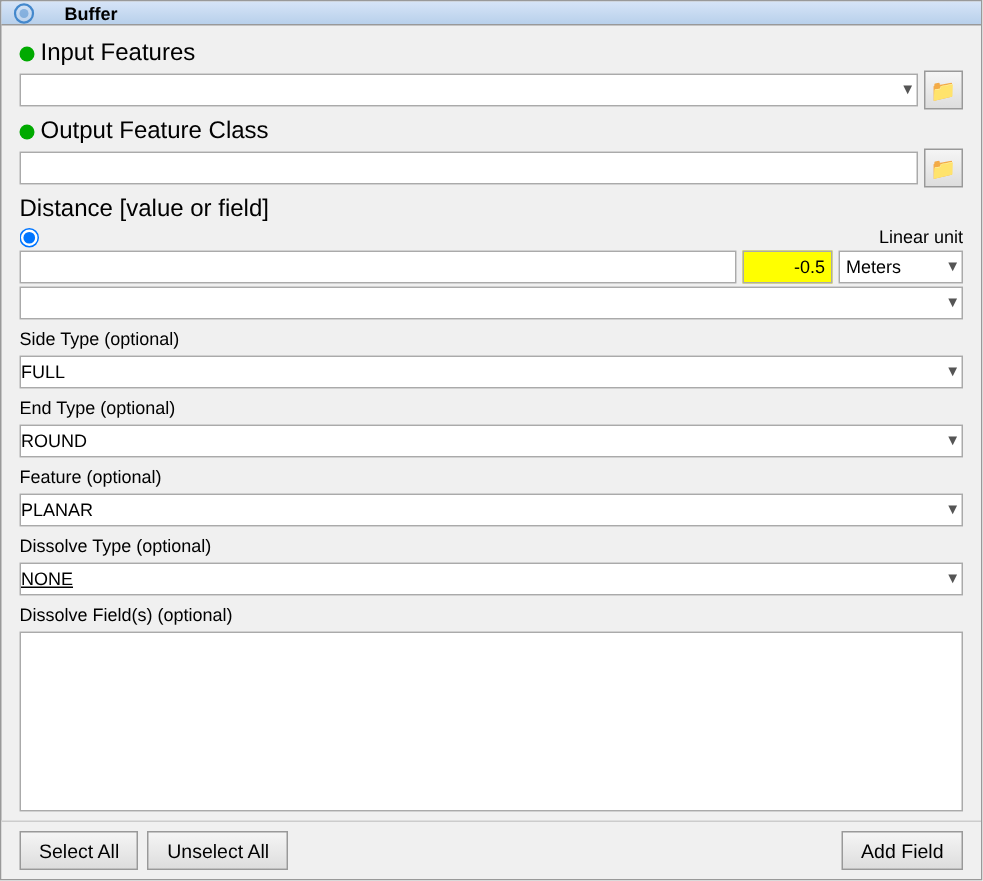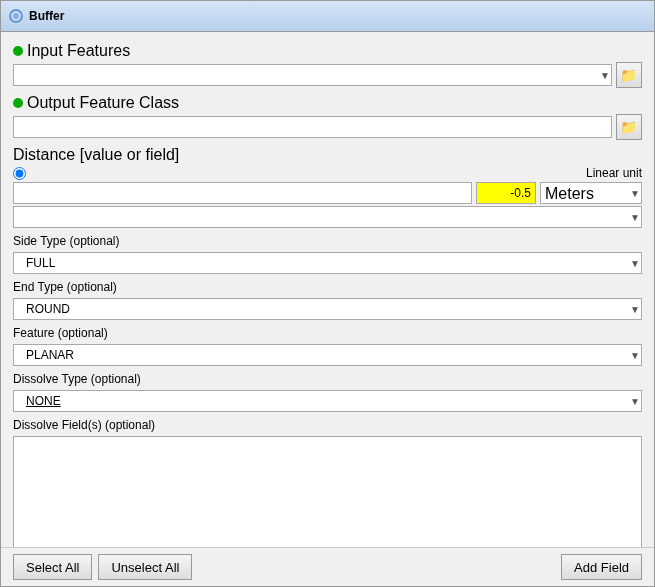--- a/index.html
+++ b/index.html
@@ -21,22 +21,22 @@
     }
     .title-bar {
       background: linear-gradient(to bottom, #d6e4f7, #b8d0eb);
       padding: 4px 8px;
       font-size: 12px;
       font-weight: bold;
       color: #000;
       border-bottom: 1px solid #999;
       display: flex;
       align-items: center;
-      gap: 6px;
-      height: 31px;
+      gap: 20px;
+      height: 16px;
     }
     .title-icon {
       width: 14px;
       height: 14px;
     }
     .content {
       flex: 1;
       padding: 10px 12px;
       display: flex;
       flex-direction: column;
@@ -81,21 +81,21 @@
       flex: 1;
       position: relative;
       display: flex;
       align-items: center;
     }
     .select-wrapper select {
       width: 100%;
       height: 22px;
       border: 1px solid #aaa;
       background: #fff;
-      padding: 2px 20px 2px 12px;
+      padding: 2px 20px 2px 0;
       font-size: 12px;
       appearance: none;
       -webkit-appearance: none;
     }
     .select-arrow {
       position: absolute;
       right: 2px;
       top: 50%;
       transform: translateY(-50%);
       pointer-events: none;
@@ -148,21 +148,21 @@
     .unit-select-wrapper {
       position: relative;
       display: flex;
       align-items: center;
     }
     .unit-select-wrapper select {
       height: 22px;
       border: 1px solid #aaa;
       background: #fff;
       padding: 2px 20px 2px 4px;
-      font-size: 16px;
+      font-size: 12px;
       appearance: none;
       -webkit-appearance: none;
       min-width: 80px;
     }
     .spacer-input {
       flex: 1;
       height: 22px;
       border: 1px solid #aaa;
       background: #fff;
       padding: 2px 4px;

